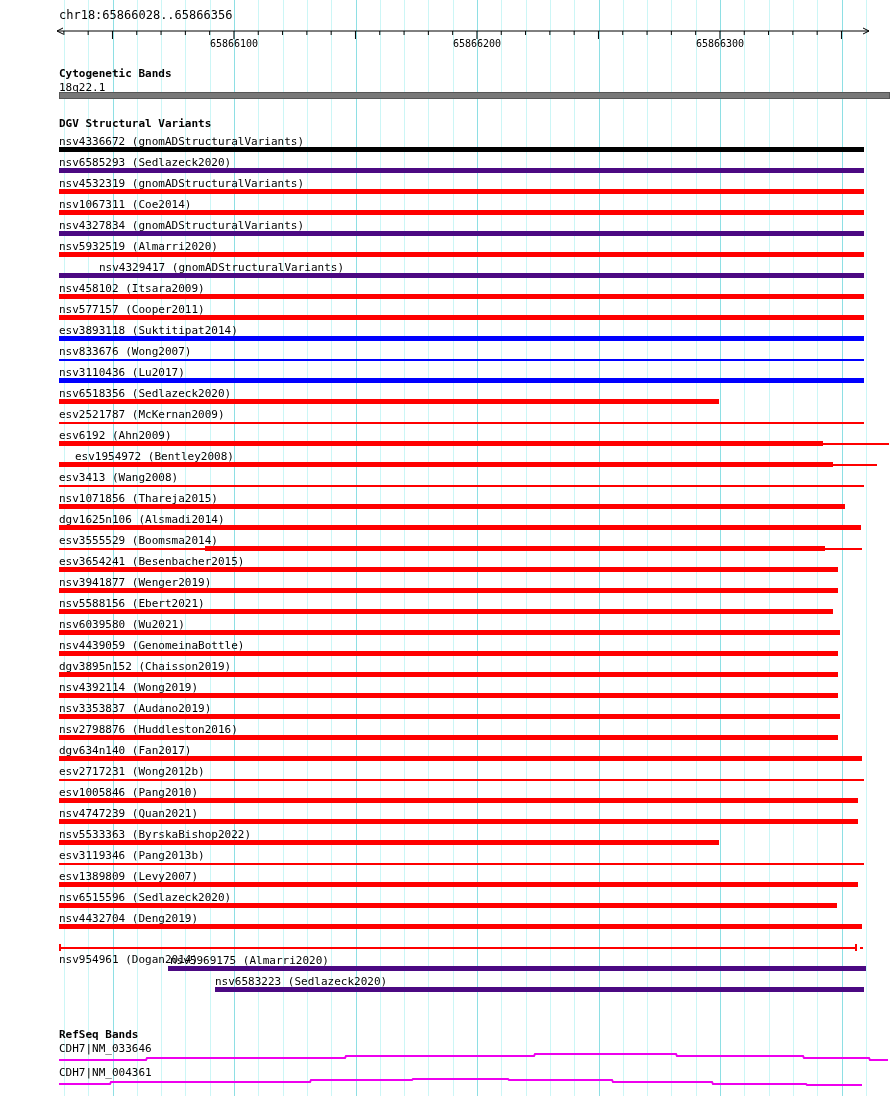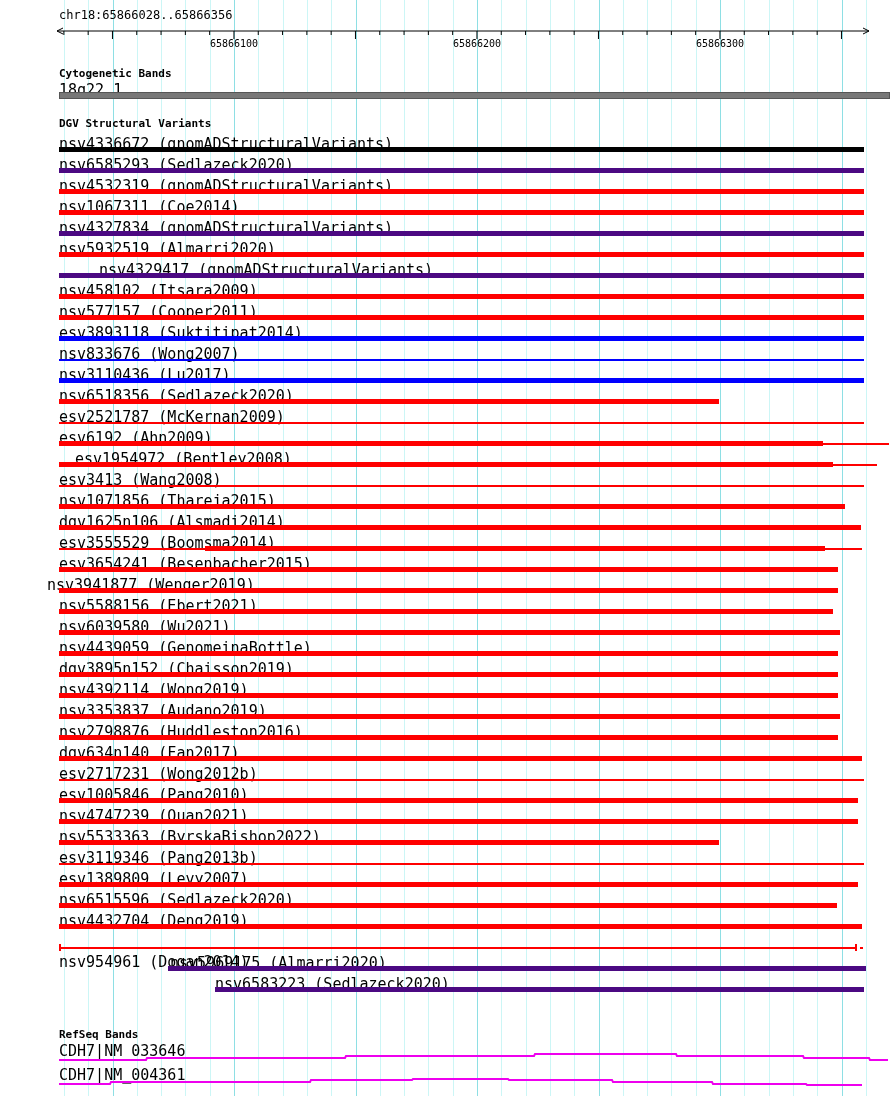--- a/index.html
+++ b/index.html
@@ -5,21 +5,21 @@
   html,body { margin:0; padding:0; background:#ffffff; }
   #app {
     position:relative; width:890px; height:1096px;
     background:#ffffff; overflow:hidden;
     font-family:"DejaVu Sans Mono", monospace; color:#000;
   }
   .gridline { position:absolute; top:0; height:1096px; width:1px; }
   .txt { position:absolute; white-space:pre; }
   .region-title { font-size:12px; }
   .section-header { font-size:11px; font-weight:bold; }
-  .row-label { font-size:15px; }
+  .row-label { font-size:11px; }
   .seg { position:absolute; }
   #ruler-svg, #gene-svg { position:absolute; left:0; }
   #band-bar { position:absolute; box-sizing:border-box; }
 </style>
 </head>
 <body>
 
 <div id="app">
 
   <div id="grid">
@@ -194,21 +194,21 @@
         <div class="txt row-label" style="left: 59px; top: 534px;">esv3555529 (Boomsma2014)</div>
         <div class="seg" style="left: 59px; width: 146px; background: rgb(255, 0, 0); top: 548px; height: 2px;"></div>
         <div class="seg" style="left: 205px; width: 620px; background: rgb(255, 0, 0); top: 546px; height: 5px;"></div>
         <div class="seg" style="left: 825px; width: 37px; background: rgb(255, 0, 0); top: 548px; height: 2px;"></div>
       </div>
       <div>
         <div class="txt row-label" style="left: 59px; top: 555px;">esv3654241 (Besenbacher2015)</div>
         <div class="seg" style="left: 59px; width: 779px; background: rgb(255, 0, 0); top: 567px; height: 5px;"></div>
       </div>
       <div>
-        <div class="txt row-label" style="left: 47px; top: 576px;">nsv3941877 (Wenger2019)</div>
+        <div class="txt row-label" style="left: 59px; top: 576px;">nsv3941877 (Wenger2019)</div>
         <div class="seg" style="left: 59px; width: 779px; background: rgb(255, 0, 0); top: 588px; height: 5px;"></div>
       </div>
       <div>
         <div class="txt row-label" style="left: 59px; top: 597px;">nsv5588156 (Ebert2021)</div>
         <div class="seg" style="left: 59px; width: 774px; background: rgb(255, 0, 0); top: 609px; height: 5px;"></div>
       </div>
       <div>
         <div class="txt row-label" style="left: 59px; top: 618px;">nsv6039580 (Wu2021)</div>
         <div class="seg" style="left: 59px; width: 781px; background: rgb(255, 0, 0); top: 630px; height: 5px;"></div>
       </div>

